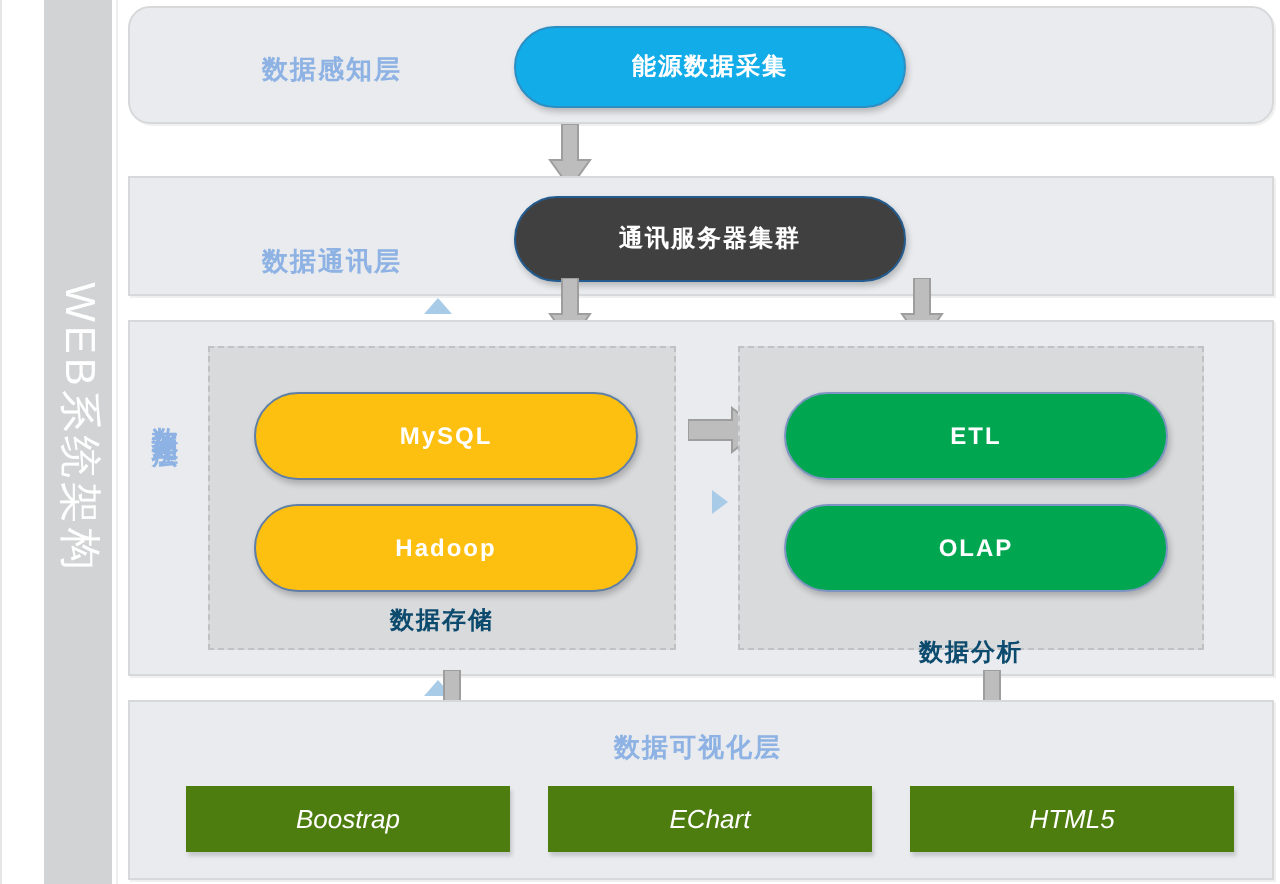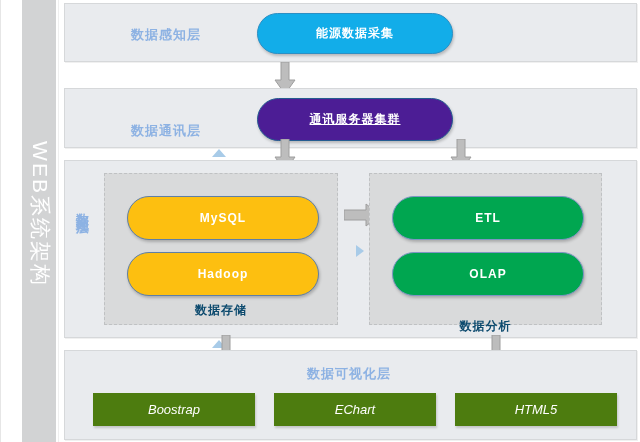--- a/index.html
+++ b/index.html
@@ -91,21 +91,21 @@
     color: #ffffff;
     font-size: 12px;
     font-weight: bold;
     letter-spacing: 1px;
     box-sizing: border-box;
     border: 1px solid rgba(60,90,140,0.55);
     box-shadow: 1px 2px 3px rgba(0,0,0,0.22);
     user-select: none;
   }
   .pill.cyan   { background: #12ade9; border-color: #2b8fc4; }
-  .pill.navy   { background: #4c1d95; border-color: #245c90; text-decoration: underline; }
+  .pill.navy   { background: #404040; border-color: #245c90; }
   .pill.amber  { background: #fdbf10; border-color: #5f7fa6; color:#ffffff; }
   .pill.green  { background: #00a650; border-color: #7e95c4; }
 
   
   .group-box {
     position: absolute;
     background: #d9dadb;
     border: 1px dashed #bfc1c3;
     box-sizing: border-box;
   }
@@ -165,21 +165,21 @@
 <body>
 
 <div id="canvas">
 
   <div class="sidebar-rule"></div>
   <div class="sidebar-rule2"></div>
   <div class="sidebar-bar">
     <div class="sidebar-text">WEB系统架构</div>
   </div>
 
-  <div class="layer" style="top:3px; height:59px;">
+  <div class="layer" style="top:3px; height:59px;border-radius:11px;">
     <div class="layer-label" style="left:66px; top:22px;">数据感知层</div>
     <div class="pill cyan" style="left:192px; top:9px; width:196px; height:41px;">能源数据采集</div>
   </div>
 
   <div class="arrow-down" style="left:274px; top:62px;">
     <svg width="22" height="34" viewBox="0 0 22 34">
       <polygon points="7,0 15,0 15,18 21,18 11,32 1,18 7,18" fill="#bdbdbd" stroke="#9e9e9e" stroke-width="1"></polygon>
     </svg>
   </div>
 

